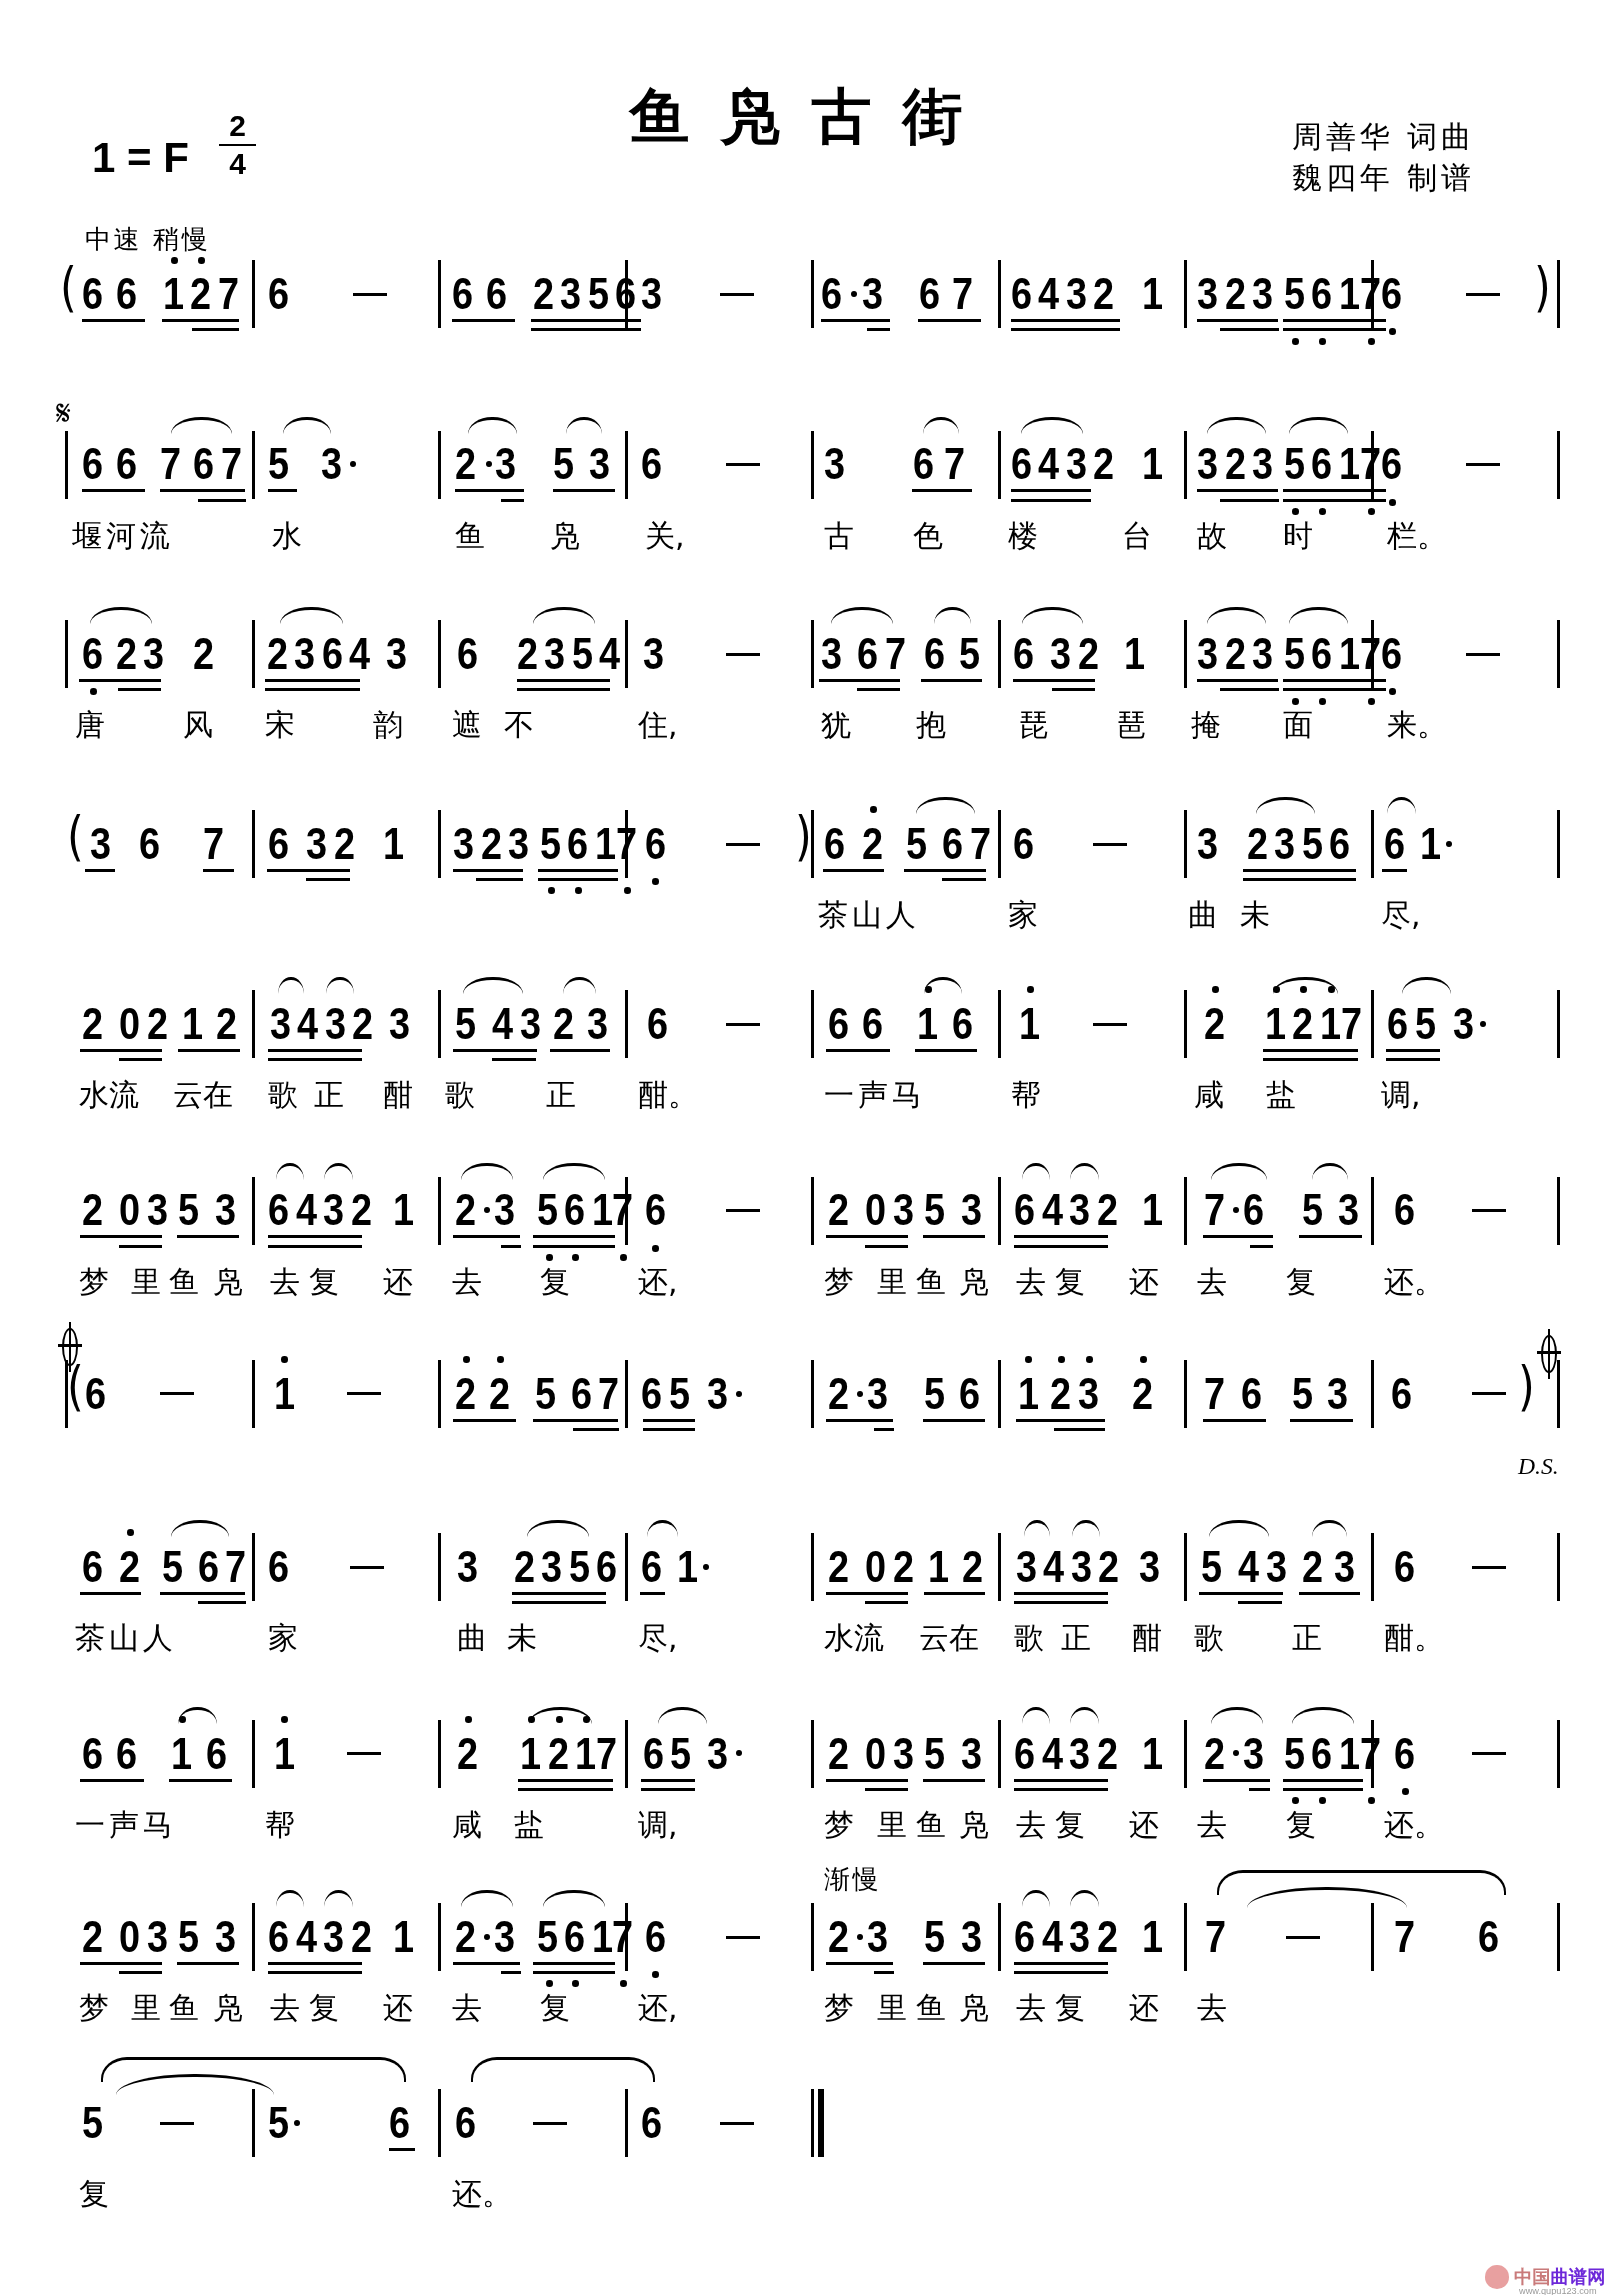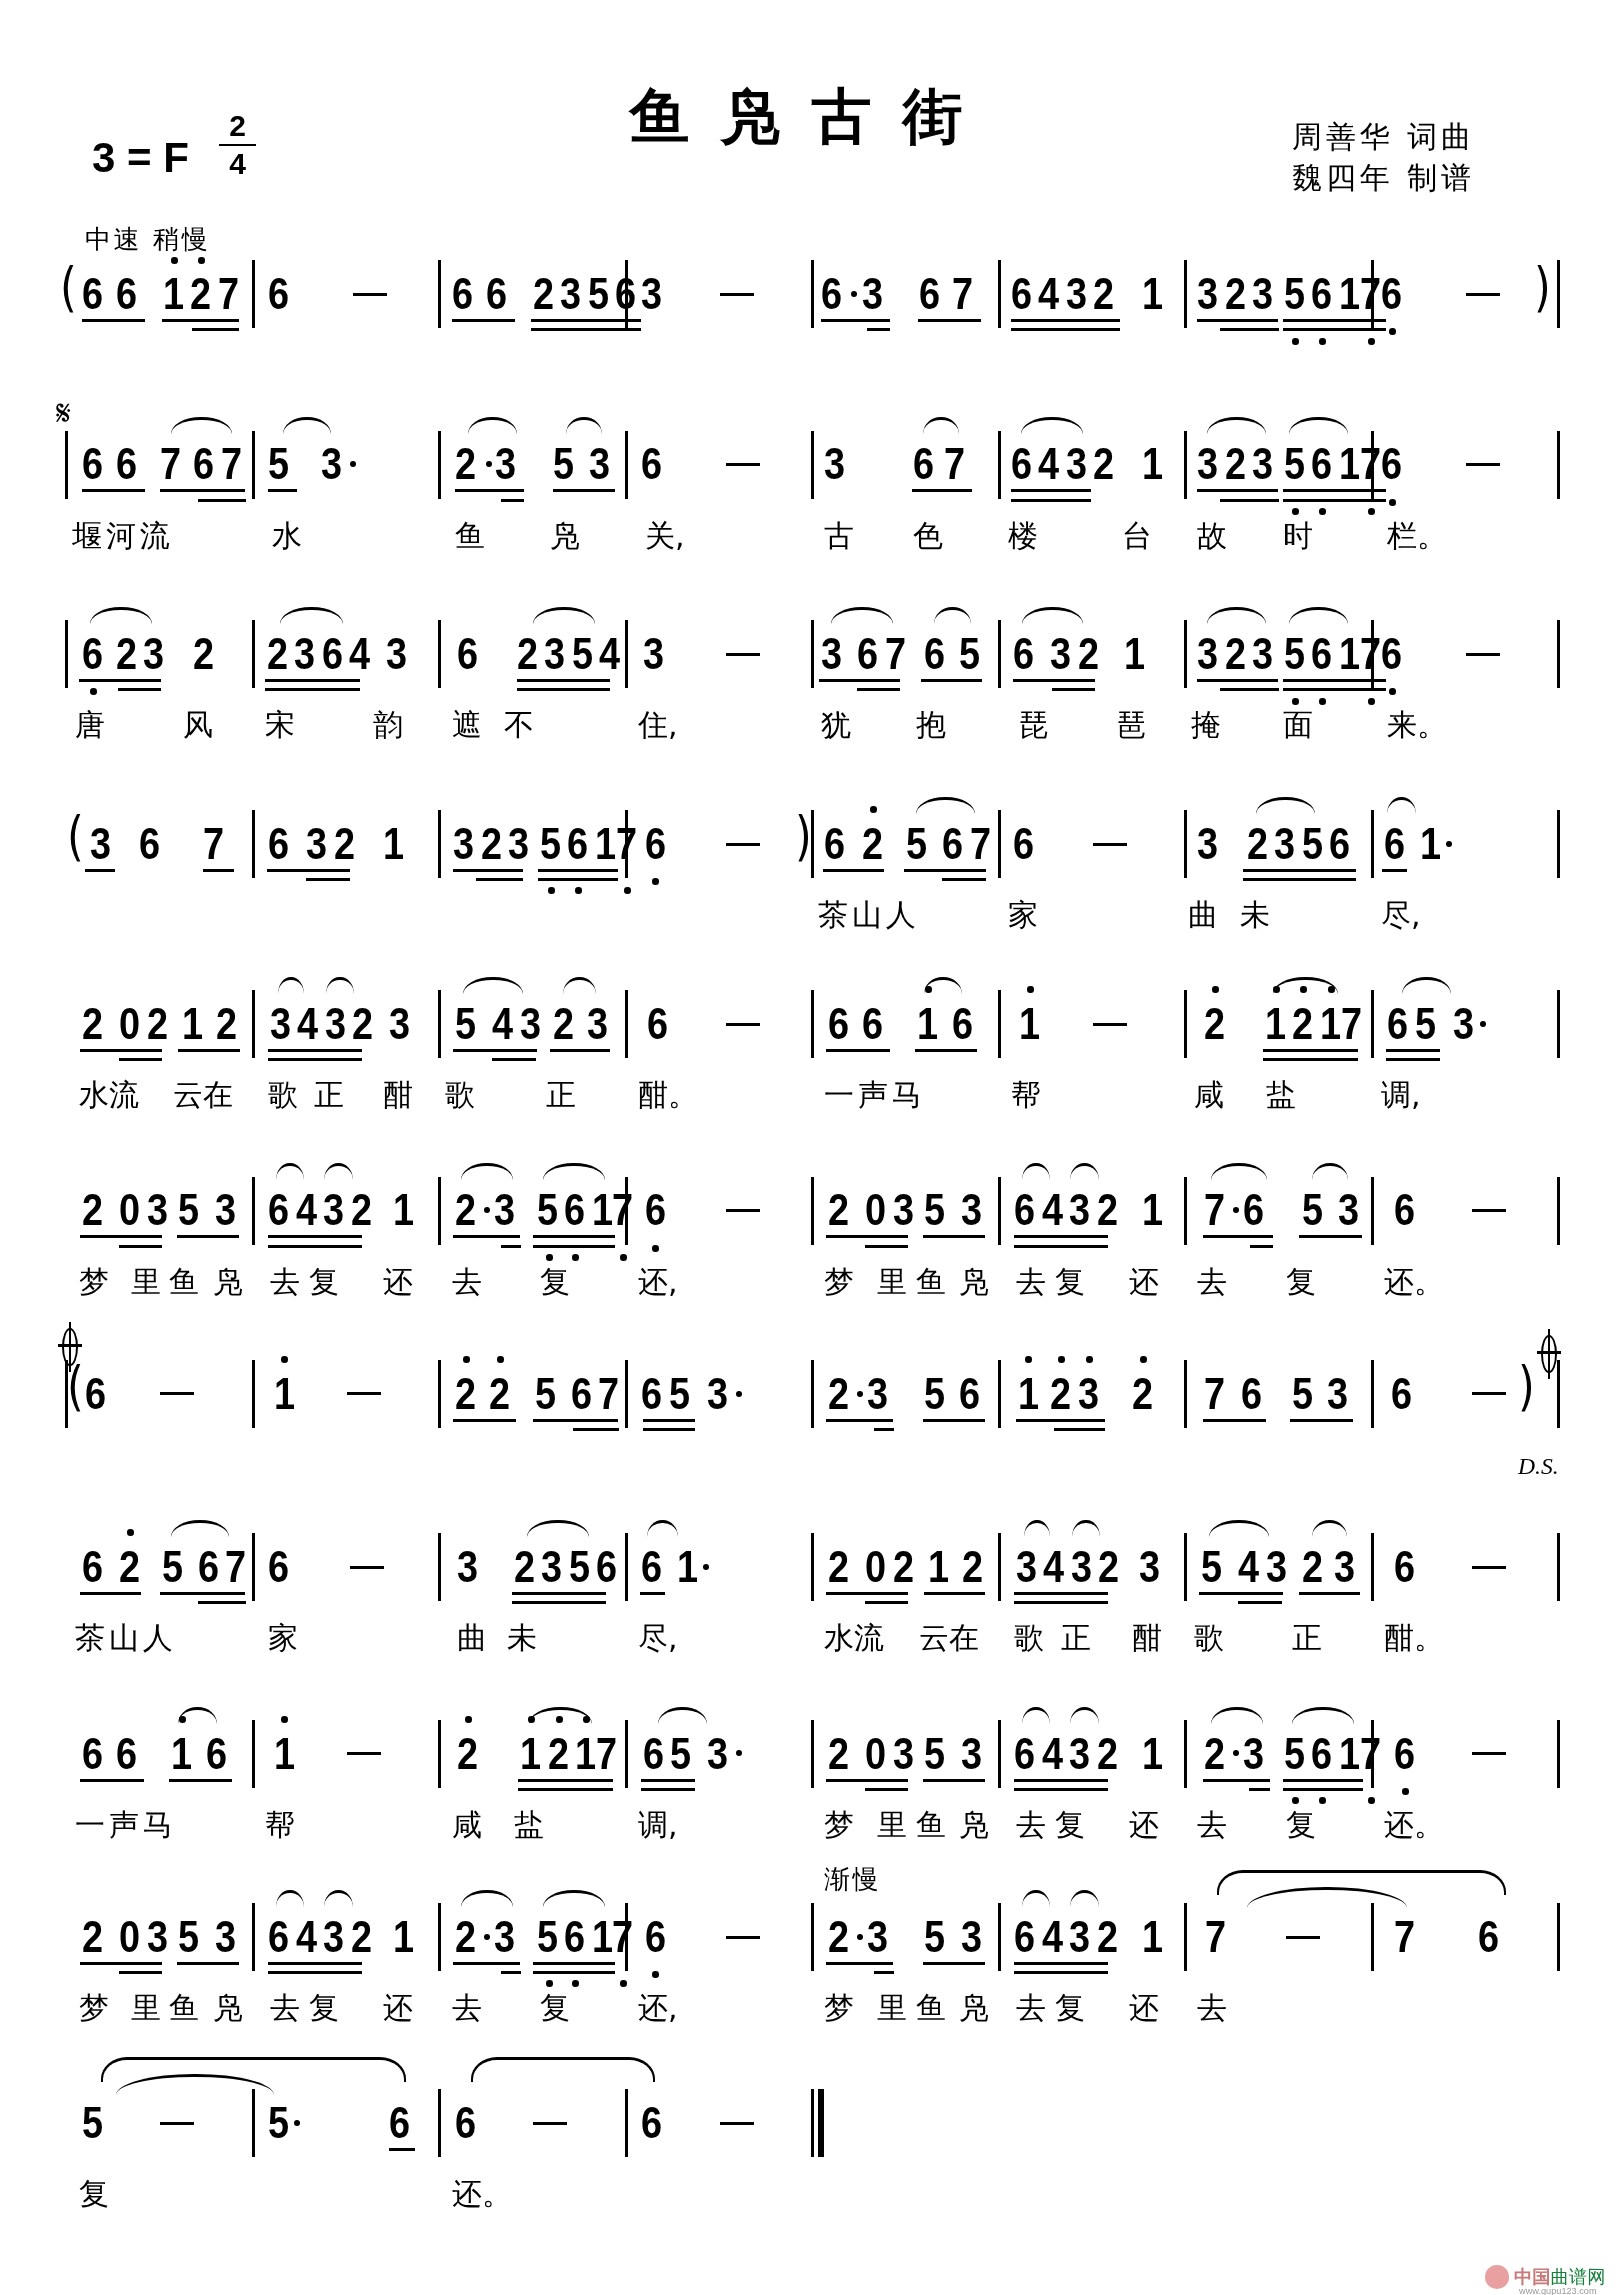--- a/index.html
+++ b/index.html
@@ -22,29 +22,29 @@
   .bigarc { position:absolute; height:22px; border-top:3.3px solid #000; border-left:2px solid #000; border-right:2px solid #000; border-radius:26px 26px 0 0 / 22px 22px 0 0; border-bottom:none; }
   .lyric { position:absolute; font-family:"DejaVu Sans", sans-serif; font-size:30px; line-height:39px; }
   .segno { position:absolute; font-family:"DejaVu Sans", sans-serif; font-size:35px; }
   .coda { position:absolute; width:11.8px; height:34px; border:2px solid #000; border-radius:50%; }
   .coda::before { content:""; position:absolute; left:-6.5px; right:-6.5px; top:14.4px; height:2.6px; background:#000; }
   .coda::after { content:""; position:absolute; left:4.6px; top:-7.9px; bottom:-7.9px; width:2px; background:#000; }
   .ds { position:absolute; font-family:"Liberation Serif", serif; font-style:italic; font-size:23.6px; }
   .watermark { position:absolute; left:1485px; top:2264px; width:137px; height:31px; }
   .wm-logo { position:absolute; left:0; top:1.3px; width:23.6px; height:23.6px; border-radius:50%; background:#e8a0a0; }
   .wm-cn { position:absolute; left:29px; top:0; font-family:"DejaVu Sans", sans-serif; font-size:18.3px; color:#c97a7a; font-weight:bold; white-space:nowrap; }
-  .wm-cn .b { color:#15803d; font-weight:normal; }
+  .wm-cn .b { color:#6d28d9; font-weight:bold; }
   .wm-url { position:absolute; left:34px; top:21.6px; font-size:9.2px; color:#999; white-space:nowrap; }
 </style>
 </head>
 <body>
 
 <div>
   <div class="title">鱼凫古街</div>
-  <div class="key">3 = F</div>
+  <div class="key">1 = F</div>
   <div class="timesig">
     <span class="num">2</span>
     <span class="den">4</span>
   </div>
   <div class="credits">
     <div>周善华  词曲</div>
     <div>魏四年  制谱</div>
   </div>
   <div class="tempo" style="left:85px; top:222px;">中速 稍慢</div>
 

